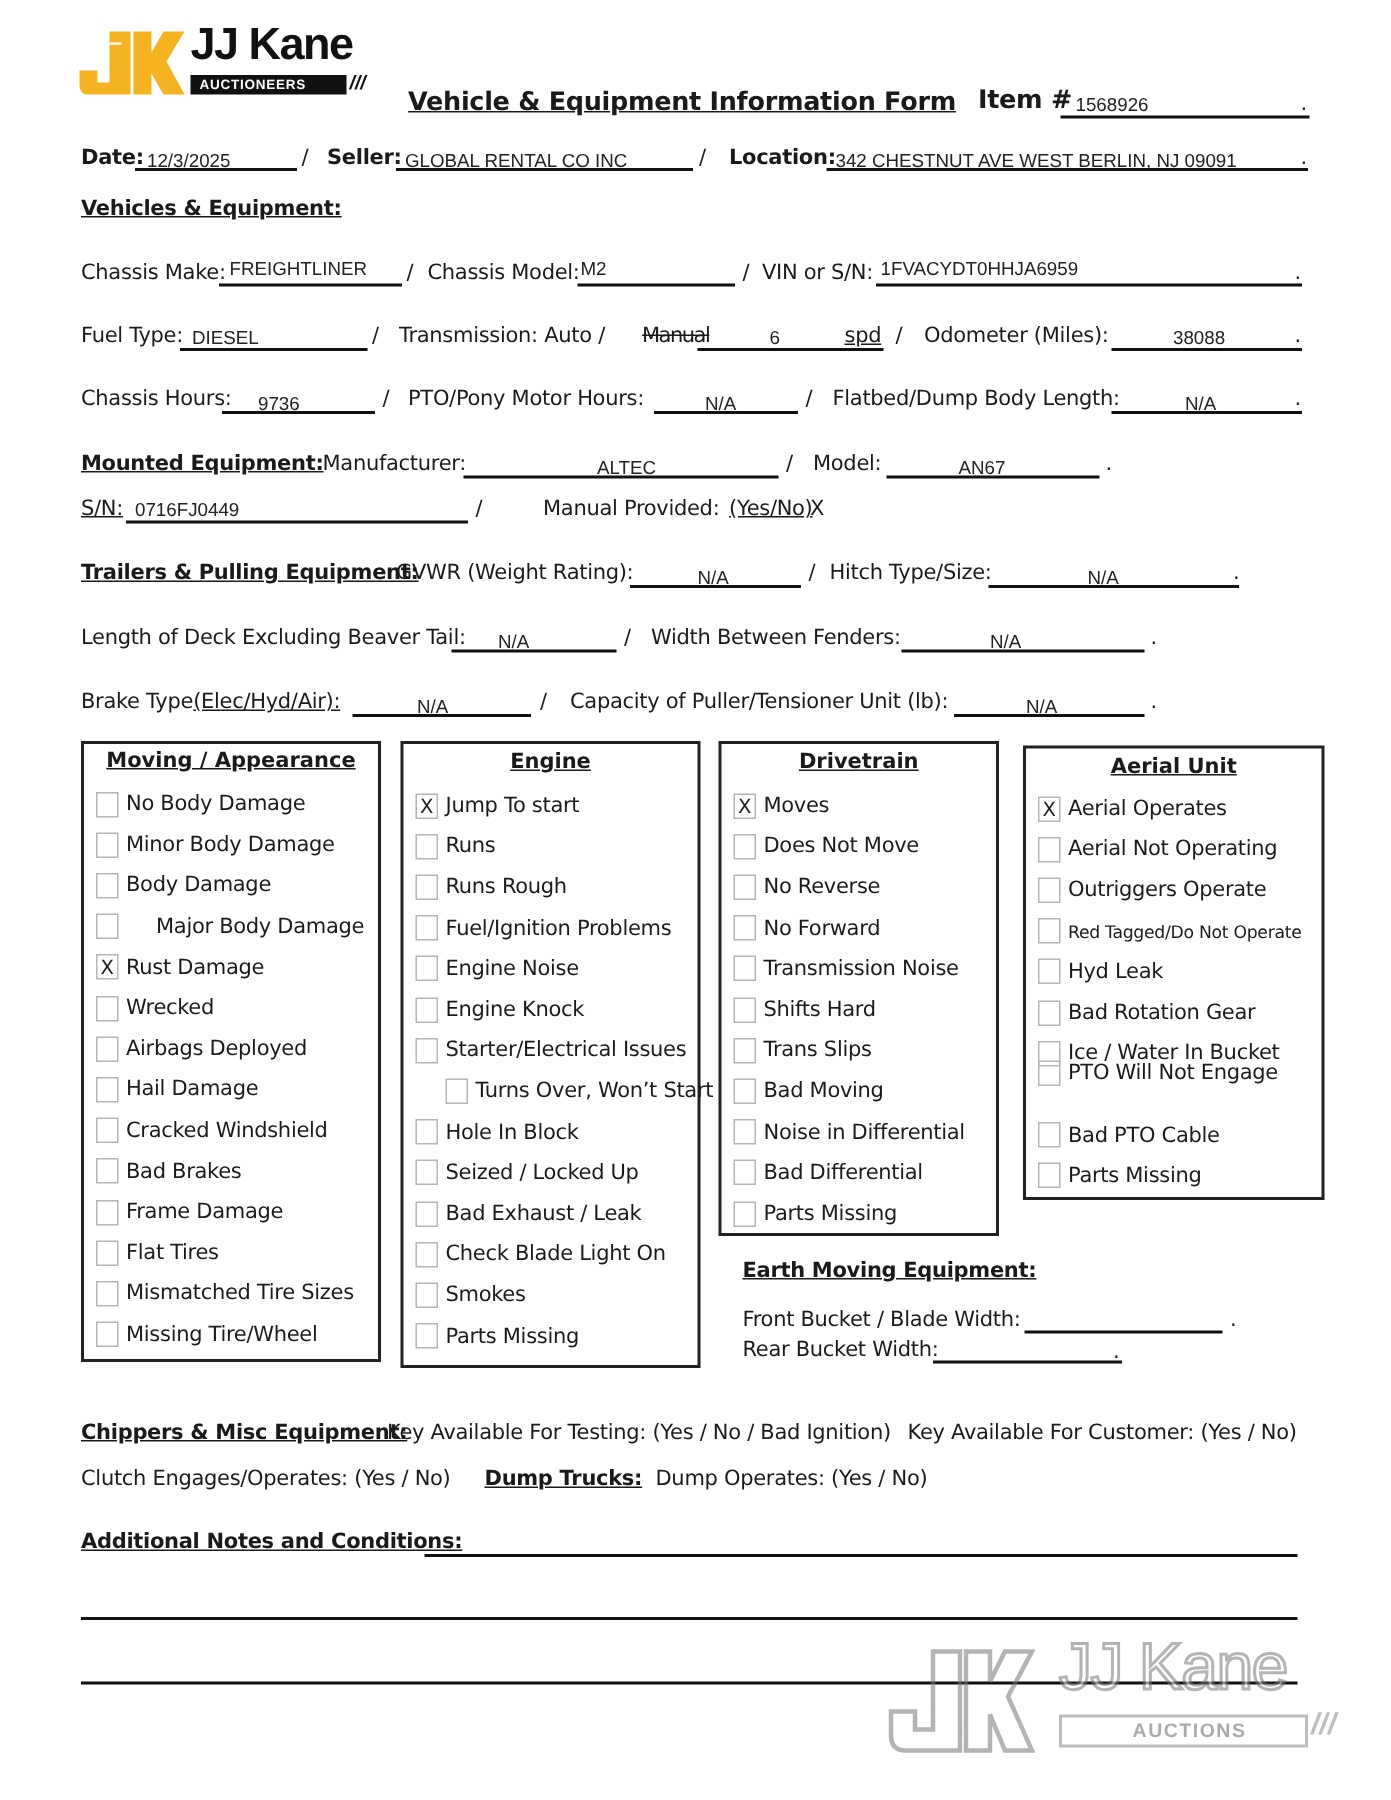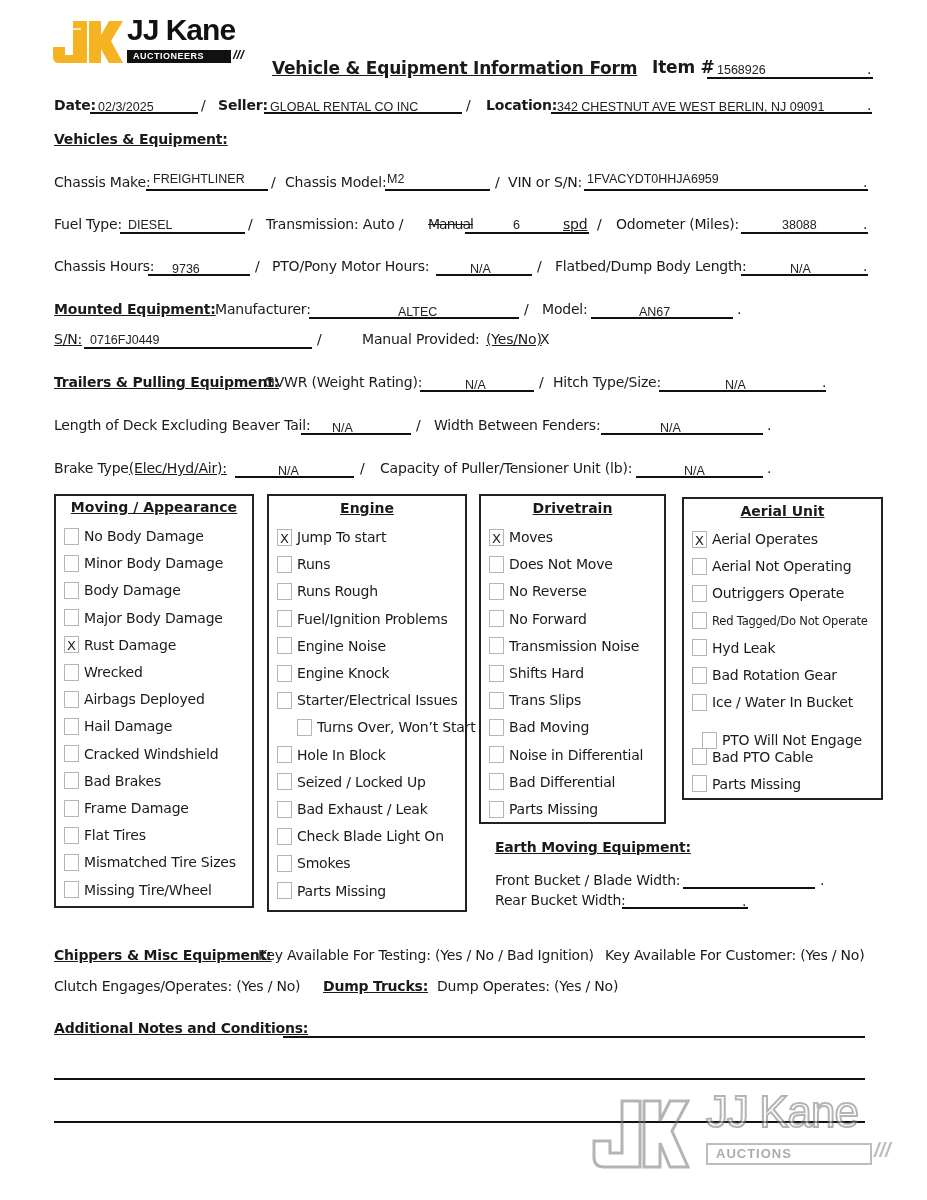--- a/index.html
+++ b/index.html
@@ -36,21 +36,21 @@
 </div>
 
 <div class="abs lbl b u" style="left:272px; top:58px; font-size:17px;">Vehicle &amp; Equipment Information Form</div>
 <div class="abs lbl b" style="left:652px; top:57px; font-size:17px;">Item #</div>
 <div class="line" style="left:707px; top:77px; width:166px;"></div>
 <div class="fill" style="left:717px; top:63px;">1568926</div>
 <div class="dot" style="left:867px; top:61px;">.</div>
 
 <div class="abs lbl b" style="left:54px; top:97px;">Date:</div>
 <div class="line" style="left:90px; top:112px; width:108px;"></div>
-<div class="fill" style="left:98px; top:100px;">02/3/2025</div>
+<div class="fill" style="left:98px; top:100px;">12/3/2025</div>
 <div class="abs lbl" style="left:201px; top:97px;">/</div>
 <div class="abs lbl b" style="left:218px; top:97px;">Seller:</div>
 <div class="line" style="left:264px; top:112px; width:198px;"></div>
 <div class="fill" style="left:270px; top:100px;">GLOBAL RENTAL CO INC</div>
 <div class="abs lbl" style="left:466px; top:97px;">/</div>
 <div class="abs lbl b" style="left:486px; top:97px;">Location:</div>
 <div class="line" style="left:551px; top:112px; width:321px;"></div>
 <div class="fill" style="left:557px; top:100px;">342 CHESTNUT AVE WEST BERLIN, NJ 09091</div>
 <div class="dot" style="left:867px; top:97px;">.</div>
 
@@ -153,21 +153,21 @@
         <span class="item-lbl">No Body Damage</span>
       </div>
       <div class="item" style="top: 57.2px;">
         <span class="cb"></span>
         <span class="item-lbl">Minor Body Damage</span>
       </div>
       <div class="item" style="top: 84.4px;">
         <span class="cb"></span>
         <span class="item-lbl">Body Damage</span>
       </div>
-      <div class="item" style="top: 111.6px;">
+      <div class="item" style="top: 111.6px; gap: 20px;">
         <span class="cb"></span>
         <span class="item-lbl">Major Body Damage</span>
       </div>
       <div class="item" style="top: 138.8px;">
         <span class="cb">X</span>
         <span class="item-lbl">Rust Damage</span>
       </div>
       <div class="item" style="top: 166px;">
         <span class="cb"></span>
         <span class="item-lbl">Wrecked</span>
@@ -343,21 +343,21 @@
         <span class="item-lbl">Hyd Leak</span>
       </div>
       <div class="item" style="top: 166px;">
         <span class="cb"></span>
         <span class="item-lbl">Bad Rotation Gear</span>
       </div>
       <div class="item" style="top: 193.2px;">
         <span class="cb"></span>
         <span class="item-lbl">Ice / Water In Bucket</span>
       </div>
-      <div class="item" style="top: 231px; margin-left: 10px;">
+      <div class="item" style="top: 206px;">
         <span class="cb"></span>
         <span class="item-lbl">PTO Will Not Engage</span>
       </div>
       <div class="item" style="top: 247.6px;">
         <span class="cb"></span>
         <span class="item-lbl">Bad PTO Cable</span>
       </div>
       <div class="item" style="top: 274.8px;">
         <span class="cb"></span>
         <span class="item-lbl">Parts Missing</span>
@@ -387,17 +387,17 @@
 <div class="abs" style="left:54px; top:1040px; width:811px; height:85px;"></div>
 <div class="line" style="left:54px; top:1078px; width:811px;"></div>
 <div class="line" style="left:54px; top:1121px; width:811px;"></div>
 
 <div class="abs" style="left:590px; top:1093px; width:306px; height:80px; opacity:0.55;">
   <svg width="100" height="80" viewBox="0 0 100 80">
     <path d="M4 48 L20 48 L20 60 L32 60 L32 8 L50 8 L50 74 L14 74 Q4 74 4 64 Z" fill="none" stroke="#777" stroke-width="3"></path>
     <path d="M54 8 L70 8 L70 28 L80 8 L98 8 L82 38 L98 74 L80 74 L70 50 L70 74 L54 74 Z" fill="none" stroke="#777" stroke-width="3"></path>
   </svg>
   <div class="abs" style="left:116px; top:-6px; font-family:'Liberation Sans',sans-serif; font-size:44px; color:#fff; -webkit-text-stroke:2px #777; letter-spacing:-1px;">JJ Kane</div>
-  <div class="abs" style="left:116px; top:50px; width:166px; height:22px; border:2px solid #888;">
+  <div class="abs" style="left:116px; top:50px; width:166px; height:22px; border:2px solid #888;text-align:center;">
     <span style="display:block; font-family:'Liberation Sans',sans-serif; font-weight:bold; font-size:13px; color:#666; padding-left:8px; line-height:18px; letter-spacing:1px;">AUCTIONS</span>
   </div>
   <div class="abs" style="left:284px; top:46px; font-family:'Liberation Sans',sans-serif; font-weight:bold; font-style:italic; font-size:20px; color:#888;">///</div>
 </div>
 
 </body></html>

